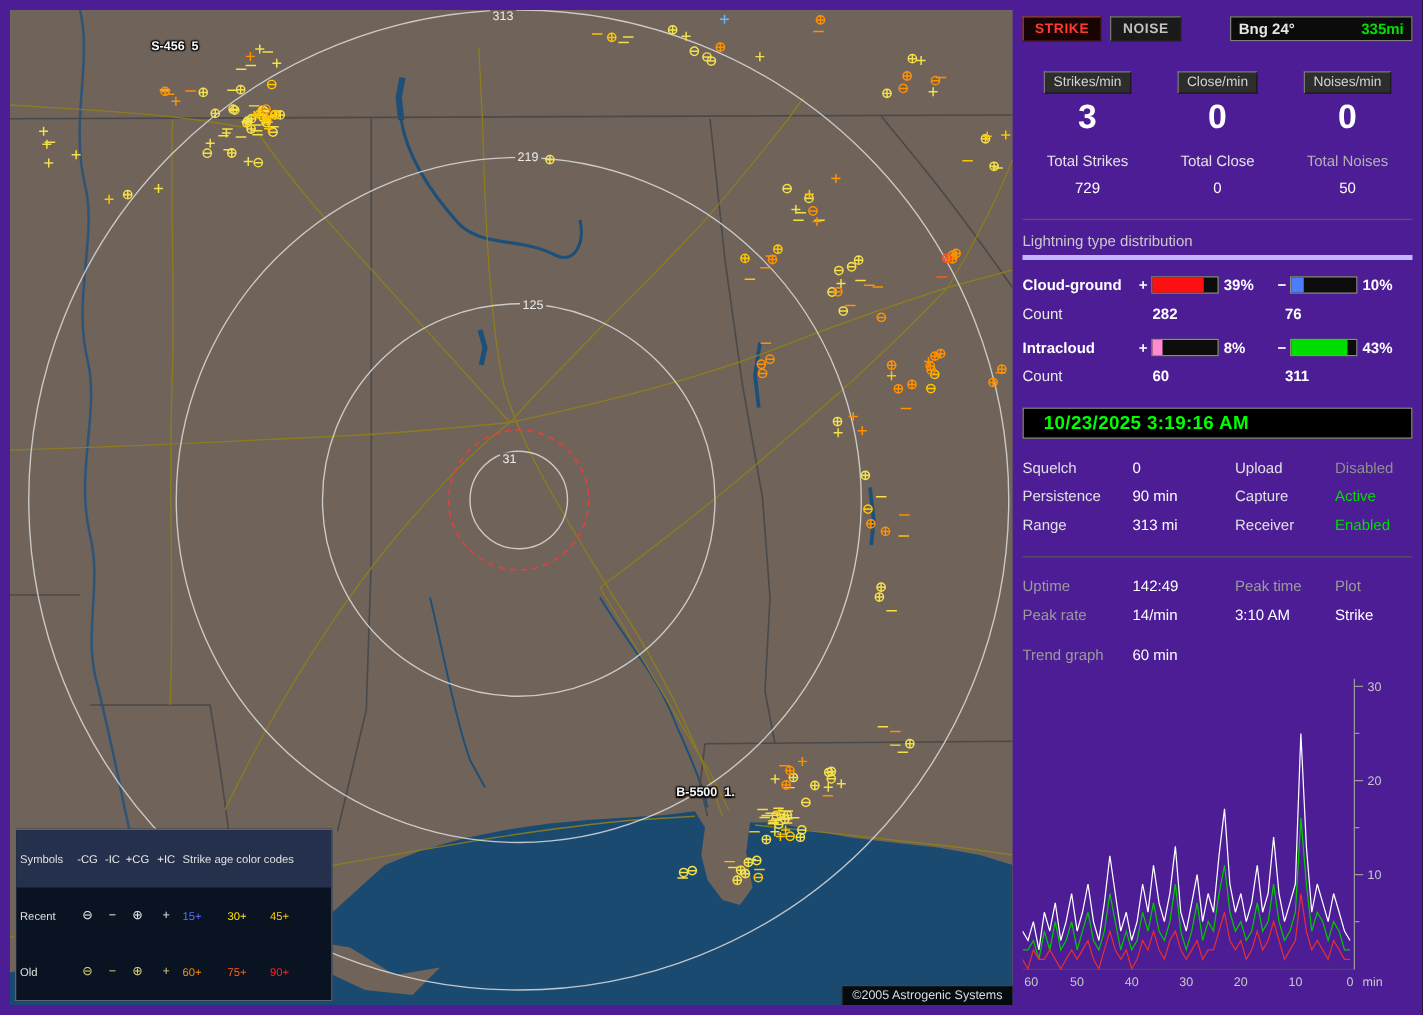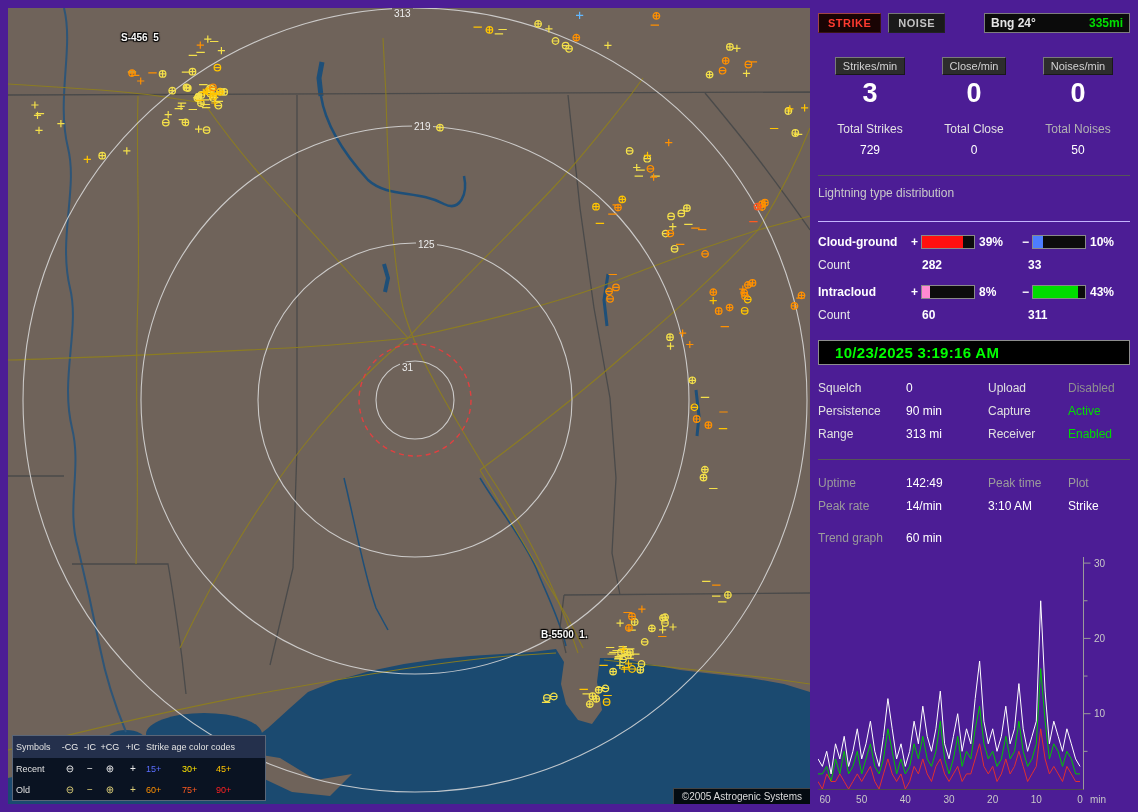--- a/index.html
+++ b/index.html
@@ -12,21 +12,21 @@
               background:#6f635a;padding:0 2px;}
   #rl0{left:384px;top:0px;} #rl1{left:404px;top:113px;} #rl2{left:408px;top:231px;} #rl3{left:392px;top:354px;}
   .station-label{position:absolute;font-size:10px;font-weight:bold;color:#f8f8f8;white-space:pre;
                  text-shadow:1px 1px 1px #000,-1px -1px 1px #000,1px -1px 1px #000,-1px 1px 1px #000;}
   .copyright{position:absolute;right:0;bottom:0;background:rgba(0,0,0,0.85);color:#dcdcdc;
              font-size:10px;padding:2px 8px;border-top:1px solid #444;border-left:1px solid #444;}
   
   .legend{position:absolute;left:4px;bottom:3px;width:252px;background:#0a1322;
           border:1px solid #5a6678;font-size:9px;color:#e0e0e0;}
   .lg-row{display:grid;grid-template-columns:44px 20px 20px 20px 26px 36px 34px 36px;
-          align-items:center;height:13px;padding:4px 3px;}
+          align-items:center;height:13px;padding:16px 3px;}
   .lg-head{background:#24304c;height:14px;}
   .lg-title{grid-column:6/9;}
   .lg-sym{text-align:center;font-size:10px;line-height:10px;color:#ececec;}
   .lg-old .lg-sym{color:#e0d27a;}
   .lg-age{font-weight:normal;}
   
   .panel{position:absolute;left:818px;top:8px;width:312px;height:796px;color:#e4e4e4;font-size:12px;}
   .top-row{display:flex;align-items:center;gap:7px;margin-top:5px;}
   .ind-btn{font-family:"Liberation Sans",sans-serif;font-weight:bold;font-size:11px;background:#1a1a1a;
            border:1px solid;border-color:#777 #222 #222 #777;padding:3px 9px;letter-spacing:.5px;cursor:default;}
@@ -37,21 +37,21 @@
   .bng-range{color:#00e000;}
   .grid3{display:grid;grid-template-columns:1fr 1fr 1fr;justify-items:center;}
   .rate-row{margin-top:24px;}
   .rate-btn{font-family:"Liberation Sans",sans-serif;font-size:11px;color:#d2d2d2;background:#2d2d2d;
             border:1px solid;border-color:#7a7a7a #191919 #191919 #7a7a7a;padding:2px 7px;cursor:default;}
   .big-row{margin-top:3px;font-size:27px;font-weight:bold;color:#fff;}
   .tot-labels{margin-top:13px;color:#e2e2e2;}
   .tot-labels .dim3{color:#b2b2b2;}
   .tot-values{margin-top:7px;color:#fff;}
   hr.sep{border:0;border-top:1px solid #565656;margin:18px 0 0 0;}
-  .dist-title{margin-top:10px;padding-bottom:21px;border-bottom:1px solid #c4b5fd;color:#c9c9c9;}
+  .dist-title{margin-top:10px;padding-bottom:4px;border-bottom:4px solid #c4b5fd;color:#c9c9c9;}
   .dist-row{display:flex;align-items:center;margin-top:13px;}
   .dist-name{width:90px;font-weight:bold;color:#fff;}
   .sign{width:13px;text-align:center;color:#fff;font-weight:bold;}
   .bar{display:inline-block;width:52px;height:12px;border:1px solid #8a8a8a;background:#0c0c0c;}
   .bar .fill{display:block;height:100%;}
   .pct{width:40px;font-weight:bold;color:#fff;padding-left:4px;}
   .count-row{display:flex;margin-top:9px;}
   .count-row .cn{width:90px;color:#e8e8e8;}
   .count-row .c1{margin-left:14px;width:106px;font-weight:bold;color:#fff;}
   .count-row .c2{font-weight:bold;color:#fff;}
@@ -219,21 +219,21 @@
       <span class="pct">39%</span>
       <span class="sign">−</span>
       <span class="bar">
           <span class="fill" style="background: rgb(77, 125, 255); width: 20%;"></span>
         </span>
       <span class="pct">10%</span>
     </div>
     <div class="count-row">
       <span class="cn">Count</span>
       <span class="c1">282</span>
-      <span class="c2">33</span>
+      <span class="c2">76</span>
     </div>
 
     <div class="dist-row">
       <span class="dist-name">Intracloud</span>
       <span class="sign">+</span>
       <span class="bar">
           <span class="fill" style="background: rgb(255, 138, 210); width: 16%;"></span>
         </span>
       <span class="pct">8%</span>
       <span class="sign">−</span>

